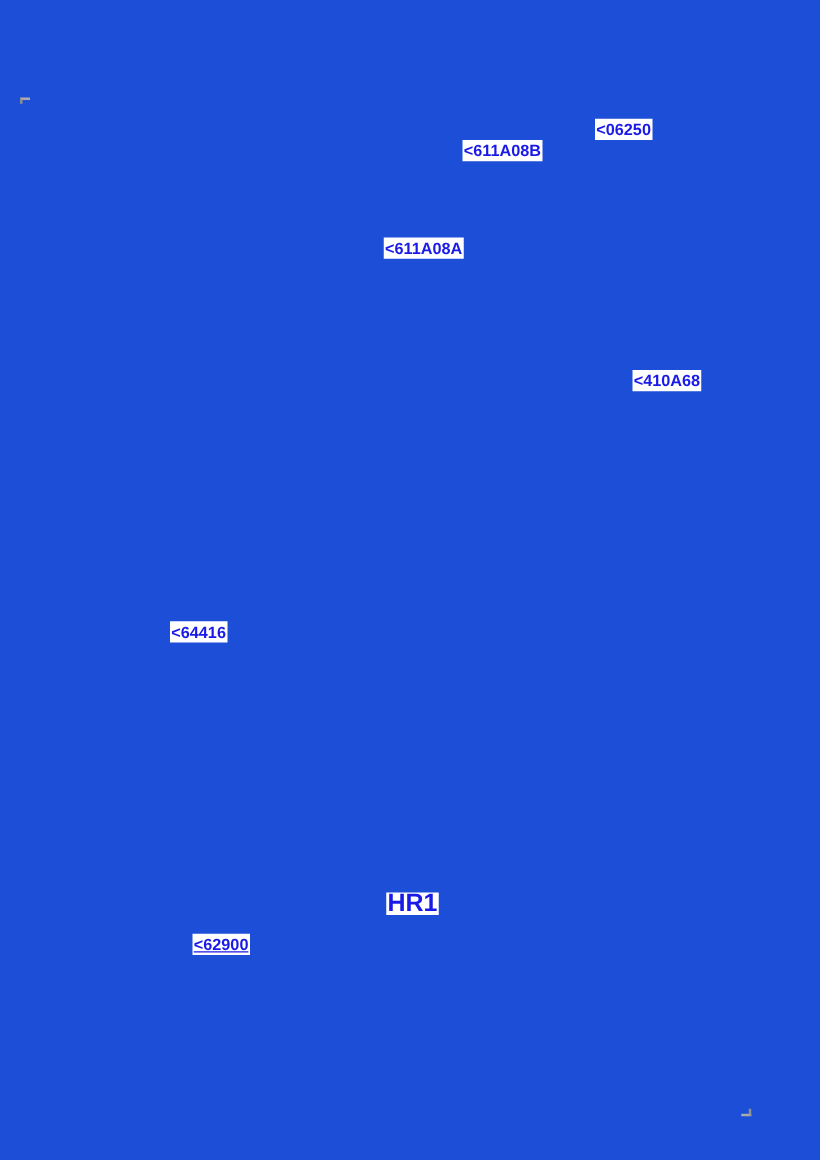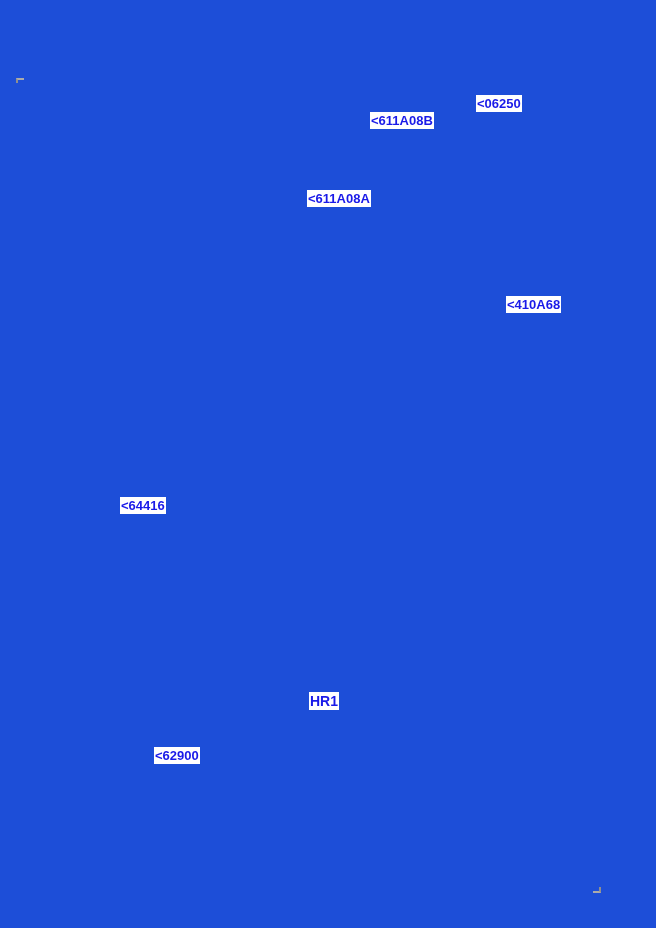--- a/index.html
+++ b/index.html
@@ -58,21 +58,21 @@
   <span class="crop-mark tl"></span>
 
   <a class="link" style="left:370px; top:112px;">&lt;611A08B</a>
 
   <a class="link" style="left:476px; top:95px;">&lt;06250</a>
 
   <a class="link" style="left:307px; top:190px;">&lt;611A08A</a>
 
   <a class="link" style="left:506px; top:258px;margin-top:38px;">&lt;410A68</a>
 
-  <a class="link" style="left:120px; top:497px;">&lt;64416</a>
+  <a class="link" style="left:136px; top:497px;">&lt;64416</a>
 
-  <a class="link" style="left:309px; top:692px; font-size:14px; line-height:18px;text-align:right;">HR1</a>
+  <a class="link" style="left:309px; top:714px; font-size:20px; line-height:18px;text-align:right;">HR1</a>
 
-  <a class="link" style="left:154px; top:747px;">&lt;62900</a>
+  <a class="link" style="left:154px; top:747px;text-decoration:underline;">&lt;62900</a>
 
   <span class="crop-mark br"></span>
 
 </div>
 
 </body></html>

